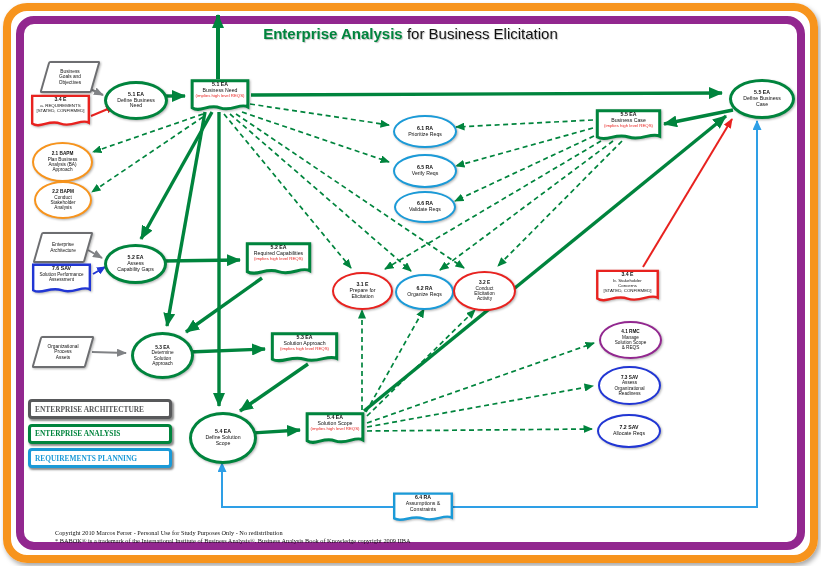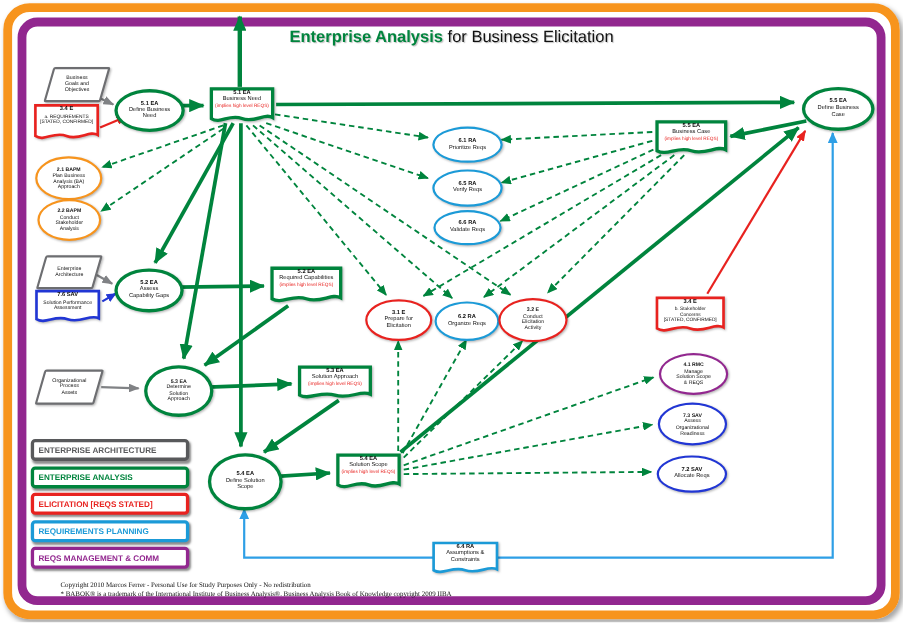--- a/index.html
+++ b/index.html
@@ -38,21 +38,21 @@
   .dtxt{position:relative;z-index:1;}
 
   .para{}
   .pskew{position:absolute;inset:0;transform:skewX(-16deg);border:2.2px solid #6D6E71;
          background:#fff;border-radius:2px;}
   .ptxt{position:relative;z-index:1;font-size:4.8px;line-height:1.15;}
 
   .legend{position:absolute;left:28px;top:399px;}
   .lg{width:134px;height:14px;border:3px solid;border-radius:4px;display:flex;align-items:center;
       padding-left:4px;margin-bottom:4.5px;font-weight:bold;font-size:7.4px;background:#fff;
-      box-shadow:1.5px 2px 2px rgba(0,0,0,.45);white-space:nowrap;}
+      box-shadow:1.5px 2px 2px rgba(0,0,0,.45);white-space:nowrap;font-family:Liberation Serif, serif;}
   .lg.c0{border-color:#58595B;color:#58595B;}
   .lg.c1{border-color:#00843D;color:#00843D;}
   .lg.c2{border-color:#F7941D;color:#F7941D;}
   .lg.c3{border-color:#E8221F;color:#E8221F;}
   .lg.c4{border-color:#1B9AD7;color:#1B9AD7;}
   .lg.c5{border-color:#2136D4;color:#2136D4;}
   .lg.c6{border-color:#92278F;color:#92278F;}
 
   .footer{position:absolute;left:55px;top:529px;font-family:"Liberation Serif",serif;
           font-size:6.3px;line-height:1.25;color:#111;}
@@ -345,28 +345,22 @@
     <div class="ln">Allocate Reqs</div>
   </div>
 
   <div class="legend">
     <div class="lg c0">
         <span>ENTERPRISE ARCHITECTURE</span>
       </div>
     <div class="lg c1">
         <span>ENTERPRISE ANALYSIS</span>
       </div>
-    <div class="lg c3">
-        <span>ELICITATION [REQS STATED]</span>
-      </div>
     <div class="lg c4">
         <span>REQUIREMENTS PLANNING</span>
       </div>
-    <div class="lg c6">
-        <span>REQS MANAGEMENT &amp; COMM</span>
-      </div>
   </div>
 
   <div class="footer">
     <div>Copyright 2010 Marcos Ferrer - Personal Use for Study Purposes Only - No redistribution</div>
     <div>* BABOK® is a trademark of the International Institute of Business Analysis®.  Business Analysis Book of Knowledge copyright 2009 IIBA</div>
   </div>
 </div>
 
 </body></html>

